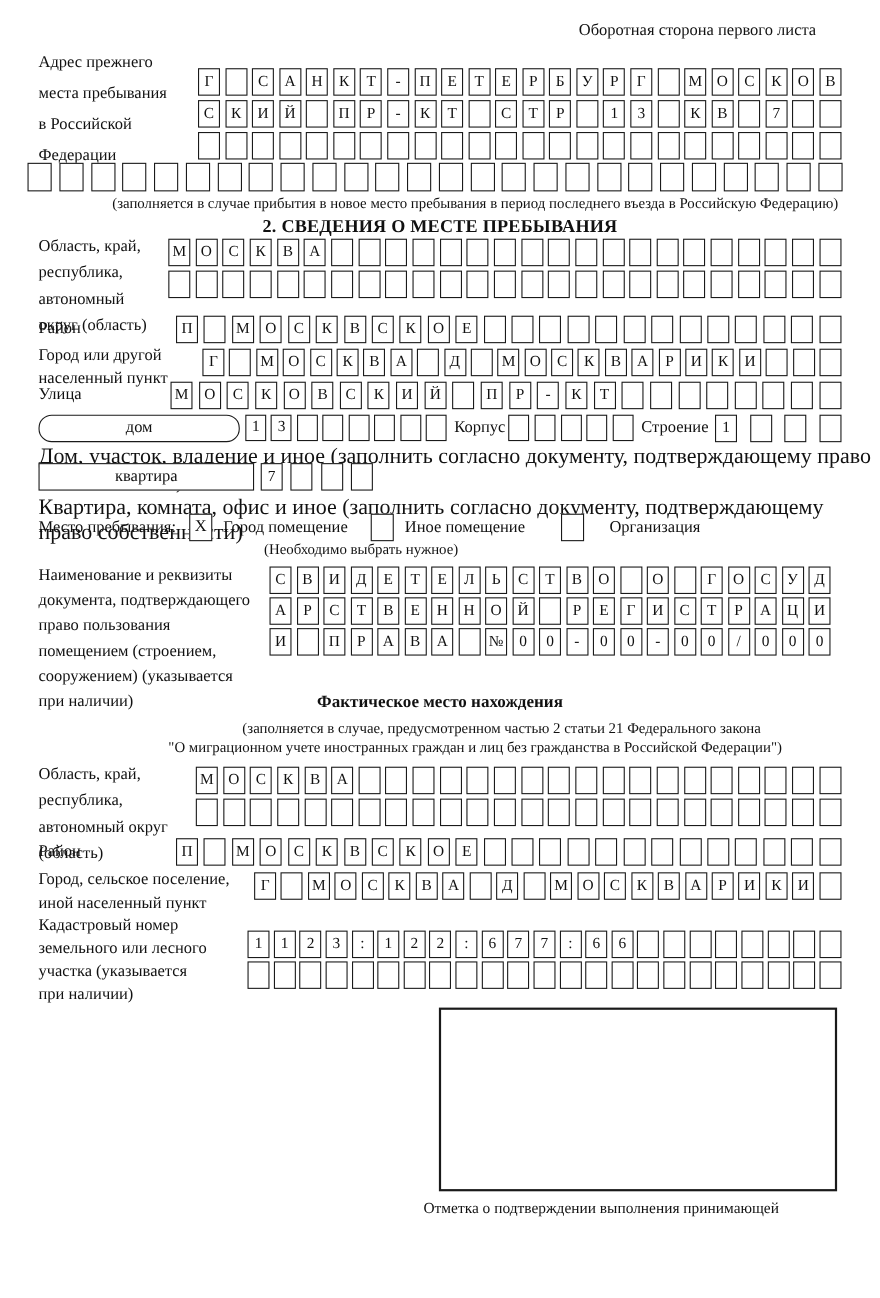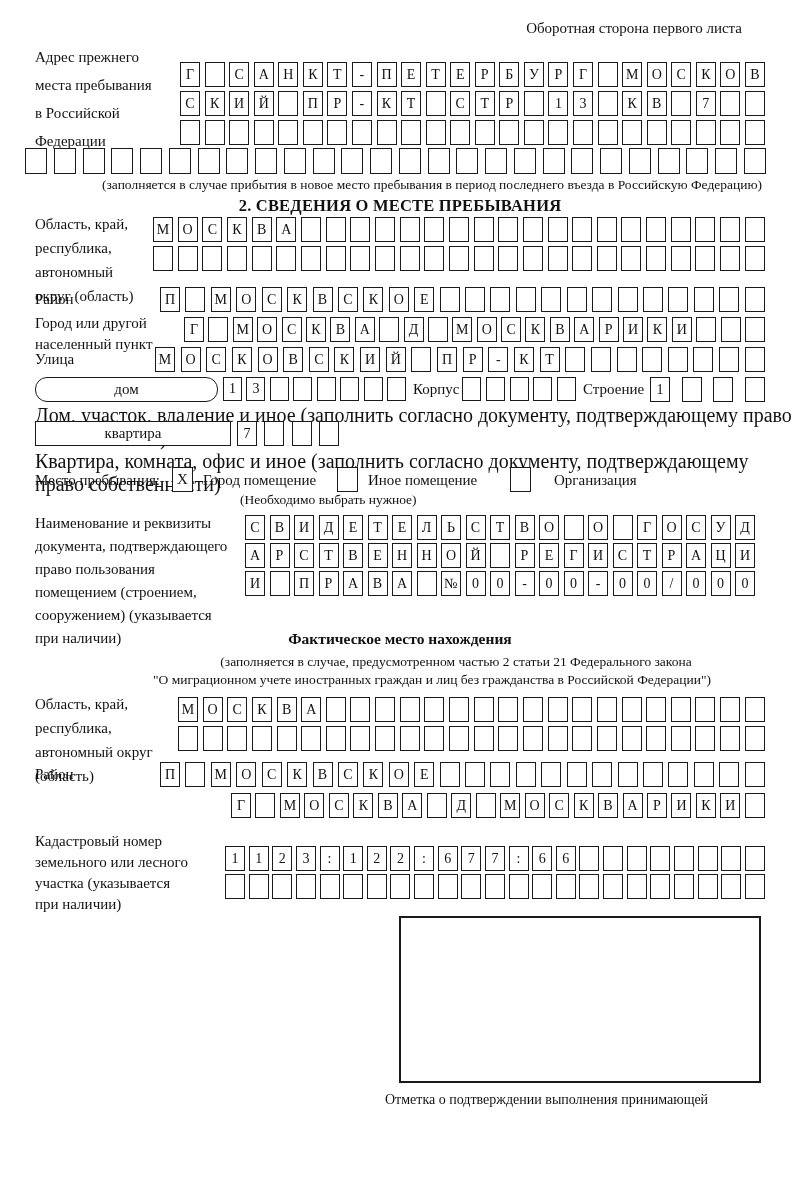--- a/index.html
+++ b/index.html
@@ -505,20 +505,22 @@
       <span class="cell"></span>
       <span class="cell"></span>
       <span class="cell"></span>
       <span class="cell"></span>
       <span class="cell"></span>
       <span class="cell"></span>
       <span class="cell"></span>
       <span class="cell"></span>
     </div>
 
+  <div class="abs lbl3 pre" style="left:35px;top:790px;width:200px;">Город, сельское поселение,
+иной населенный пункт</div>
   <div class="abs cellrow" style="left:231px;top:793px;width:534px;">
       <span class="cell">Г</span>
       <span class="cell"></span>
       <span class="cell">М</span>
       <span class="cell">О</span>
       <span class="cell">С</span>
       <span class="cell">К</span>
       <span class="cell">В</span>
       <span class="cell">А</span>
       <span class="cell"></span>

